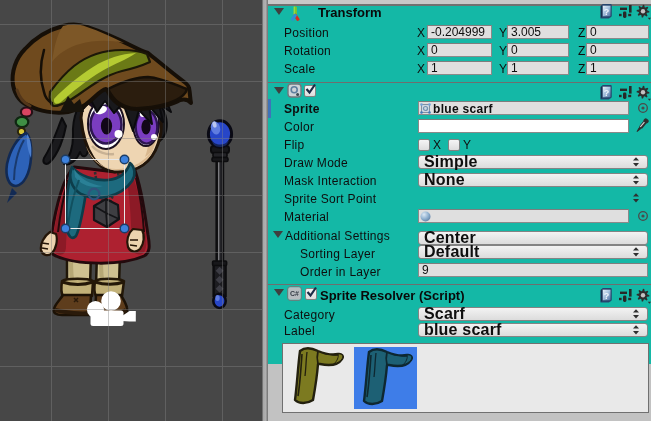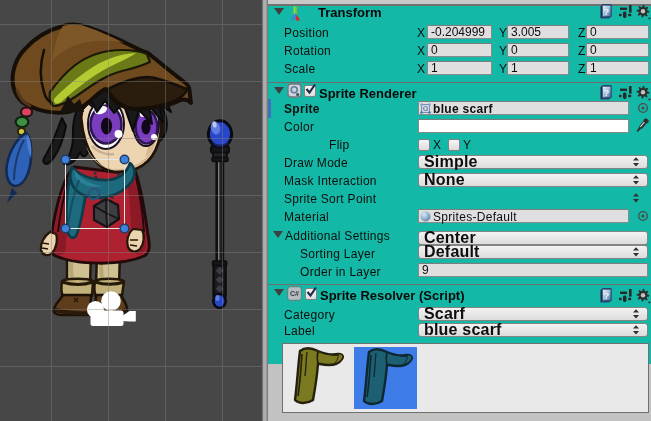--- a/index.html
+++ b/index.html
@@ -216,21 +216,20 @@
     <div class="fold" style="left:6px;top:87px;"></div>
     <svg style="position:absolute;left:19px;top:83px;" width="15" height="15" viewBox="0 0 15 15">
       <rect x="1" y="1" width="13" height="13" rx="3" fill="#cdd3d8" stroke="#71787e" stroke-width="1.4"></rect>
       <circle cx="7.2" cy="6.8" r="3" fill="none" stroke="#5f7f9f" stroke-width="1.6"></circle>
       <circle cx="10.6" cy="11.4" r="1.5" fill="#3c4952"></circle>
     </svg>
     <div class="cb" style="left:36px;top:85px;"></div>
     <svg style="position:absolute;left:36px;top:82px;" width="14" height="14" viewBox="0 0 14 14">
         <path d="M2.5 7 L5.5 10.5 L11 2.5" fill="none" stroke="#1c2b46" stroke-width="2.2"></path>
       </svg>
-    <div class="title" style="left:51px;top:86px;">Sprite Renderer</div>
 
     <div style="position:absolute;left:0;top:99px;width:3px;height:19px;background:#3e73b9;"></div>
     <div class="lbl b" style="left:16px;top:102px;">Sprite</div>
     <div class="tf" style="left:150px;top:101px;width:211px;"></div>
     <svg style="position:absolute;left:152px;top:103px;" width="11" height="11" viewBox="0 0 11 11">
       <rect x="1.5" y="1.5" width="8" height="8" fill="#cfd8e2"></rect>
       <rect x="1.5" y="1.5" width="8" height="8" fill="none" stroke="#8090a0" stroke-width="1"></rect>
       <circle cx="5.5" cy="5.5" r="2" fill="none" stroke="#7292b2" stroke-width="1.2"></circle>
       <circle cx="1.5" cy="1.5" r="1.3" fill="#74a2d8"></circle>
         <circle cx="9.5" cy="1.5" r="1.3" fill="#74a2d8"></circle>
@@ -248,21 +247,21 @@
     <svg style="position:absolute;left:365px;top:116px;" width="18" height="18" viewBox="0 0 18 18">
       <g transform="rotate(40 9 9)">
           <path d="M8.2 17.5 L9 13.2 L9.9 13.2 L10.7 17.5 Z" fill="#2e2e2e" transform="rotate(180 9.45 15.35)"></path>
           <path d="M9.5 16.5 L8 11.5 L11 11.5 Z" fill="#2e2e2e"></path>
           <rect x="7.6" y="4.5" width="3.8" height="7.5" rx="1.2" fill="#2e2e2e"></rect>
           <rect x="6.9" y="1" width="5.2" height="4.4" rx="1.8" fill="#2e2e2e"></rect>
           <rect x="8.4" y="5.2" width="1.1" height="6.4" fill="#d6d6d6"></rect>
         </g>
     </svg>
 
-    <div class="lbl" style="left:16px;top:138px;margin-left:45px;">Flip</div>
+    <div class="lbl" style="left:16px;top:138px;">Flip</div>
     <div class="cb" style="left:150px;top:139px;border-radius:2px;"></div>
     <div class="lbl" style="left:165px;top:138px;">X</div>
     <div class="cb" style="left:180px;top:139px;border-radius:2px;"></div>
     <div class="lbl" style="left:195px;top:138px;">Y</div>
 
     <div class="lbl" style="left:16px;top:156px;text-align:right;">Draw Mode</div>
     <div class="dd" style="left:150px;top:155px;width:230px;">Simple</div>
     <div class="lbl" style="left:16px;top:174px;">Mask Interaction</div>
     <div class="dd" style="left:150px;top:173px;width:230px;">None</div>
     <div class="lbl" style="left:16px;top:192px;">Sprite Sort Point</div>
@@ -273,21 +272,20 @@
     <svg style="position:absolute;left:152px;top:211px;" width="11" height="11" viewBox="0 0 11 11">
       <defs>
           <radialGradient id="sph" cx="0.35" cy="0.3" r="0.9">
             <stop offset="0" stop-color="#dce9f5"></stop>
             <stop offset="0.5" stop-color="#8fb0cf"></stop>
             <stop offset="1" stop-color="#4a6c92"></stop>
           </radialGradient>
         </defs>
       <circle cx="5.5" cy="5.5" r="5" fill="url(#sph)"></circle>
     </svg>
-    <div class="lbl" style="left:165px;top:210px;">Sprites-Default</div>
     <svg style="position:absolute;left:369px;top:210px;" width="12" height="12" viewBox="0 0 12 12">
         <circle cx="6" cy="6" r="4.3" fill="none" stroke="#4a4a4a" stroke-width="1.3"></circle>
         <circle cx="6" cy="6" r="1.6" fill="#4a4a4a"></circle>
       </svg>
 
     <div class="fold" style="left:5px;top:231px;"></div>
     <div class="lbl" style="left:17px;top:229px;">Additional Settings</div>
     <div class="lbl" style="left:32px;top:247px;">Sorting Layer</div>
     <div class="dd" style="left:150px;top:245px;width:230px;">Default</div>
     <div class="lbl" style="left:32px;top:265px;">Order in Layer</div>

